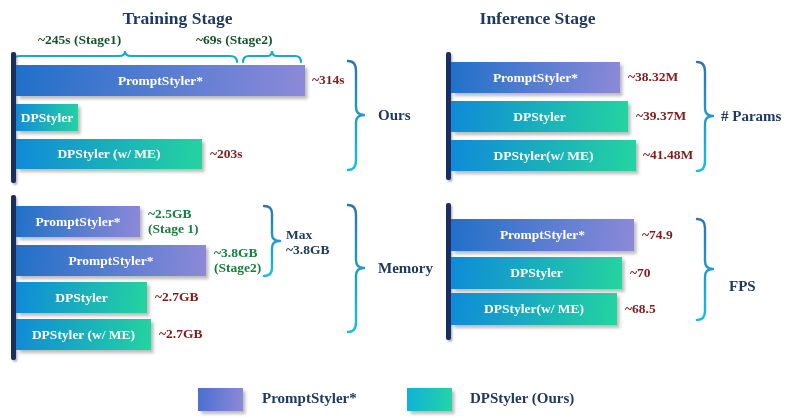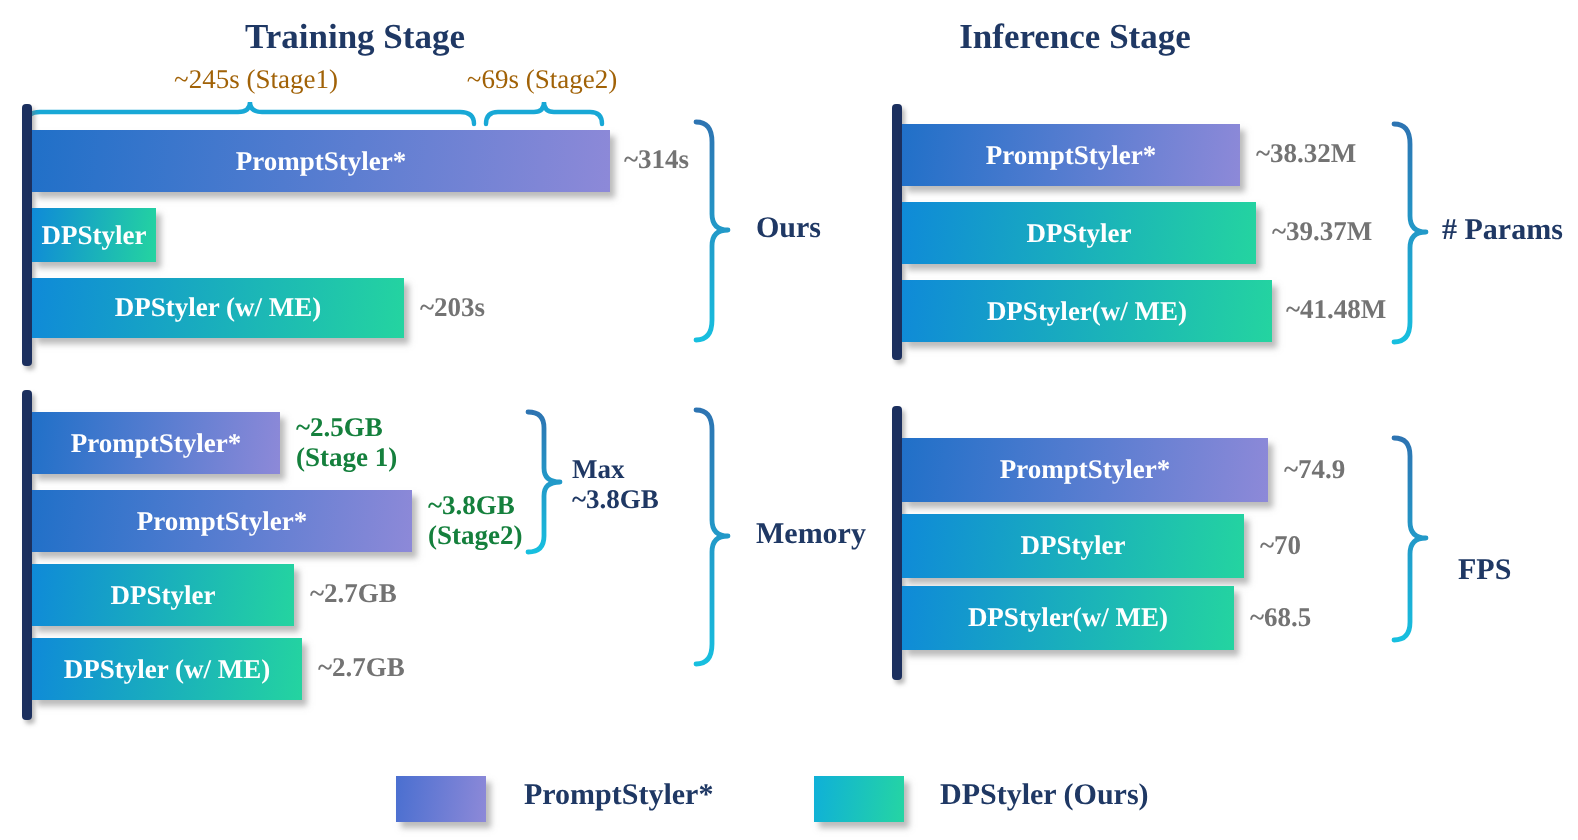--- a/index.html
+++ b/index.html
@@ -16,29 +16,29 @@
     box-shadow:1.5px 2px 2px rgba(120,120,120,0.5);
   }
   .bar {
     position:absolute; display:flex; align-items:center; justify-content:center;
     color:#ffffff; font-weight:bold; font-size:13.5px; white-space:nowrap;
     box-shadow:2.5px 3px 3px rgba(120,120,120,0.5); padding:0 2px; box-sizing:border-box;
   }
   .bar.ps { background:linear-gradient(97deg,#2070c8,#8d89d8); }
   .bar.dp { background:linear-gradient(97deg,#0f8ad8,#24d4a0); }
   .value {
-    position:absolute; color:#737373; font-weight:bold; font-size:13.5px;
+    position:absolute; color:#7f1d1d; font-weight:bold; font-size:13.5px;
     white-space:nowrap; transform:translateY(-50%); line-height:14.5px;
   }
   .value2 {
     position:absolute; color:#15803d; font-weight:bold; font-size:13.5px;
     white-space:nowrap; line-height:14.5px;
   }
   .annot {
-    position:absolute; text-align:center; color:#a16207; font-weight:normal;
+    position:absolute; text-align:left; color:#14532d; font-weight:bold;
     font-size:13.5px; white-space:nowrap;
   }
   .metric-label {
     position:absolute; color:#1f3864; font-weight:bold; font-size:15px;
     white-space:nowrap; transform:translateY(-50%);
   }
   .max-label {
     position:absolute; color:#1f3864; font-weight:bold; font-size:13.5px;
     text-align:left; line-height:15px; white-space:nowrap;
   }

